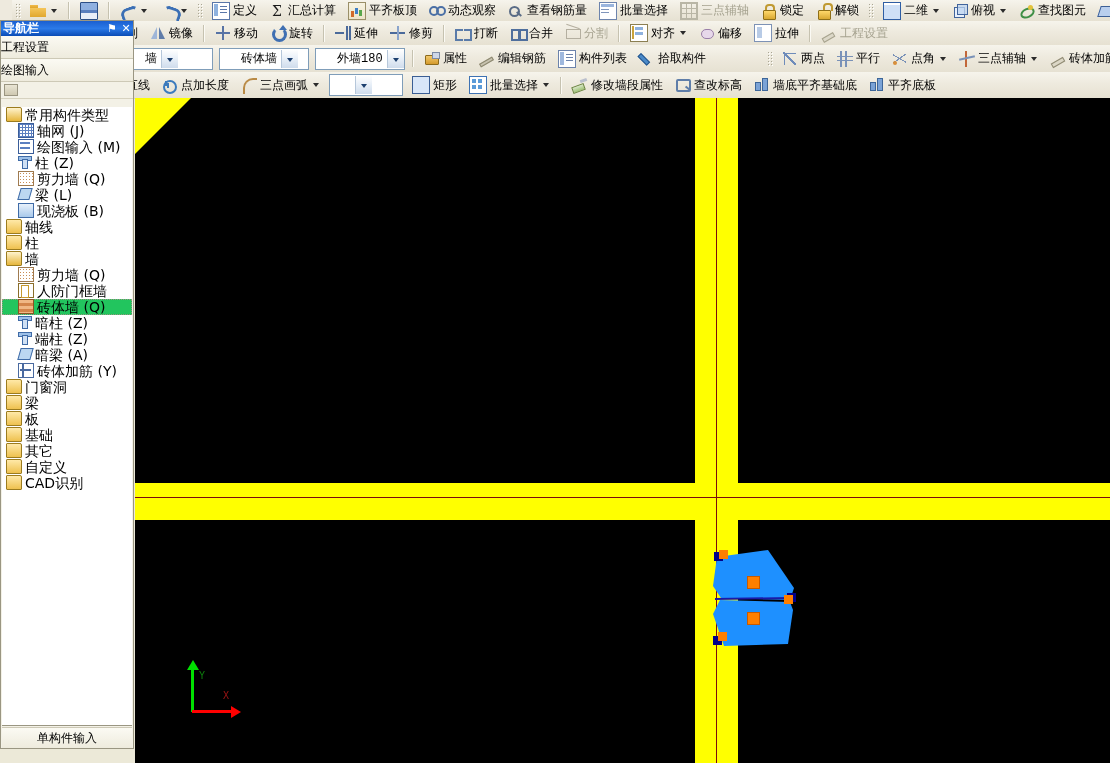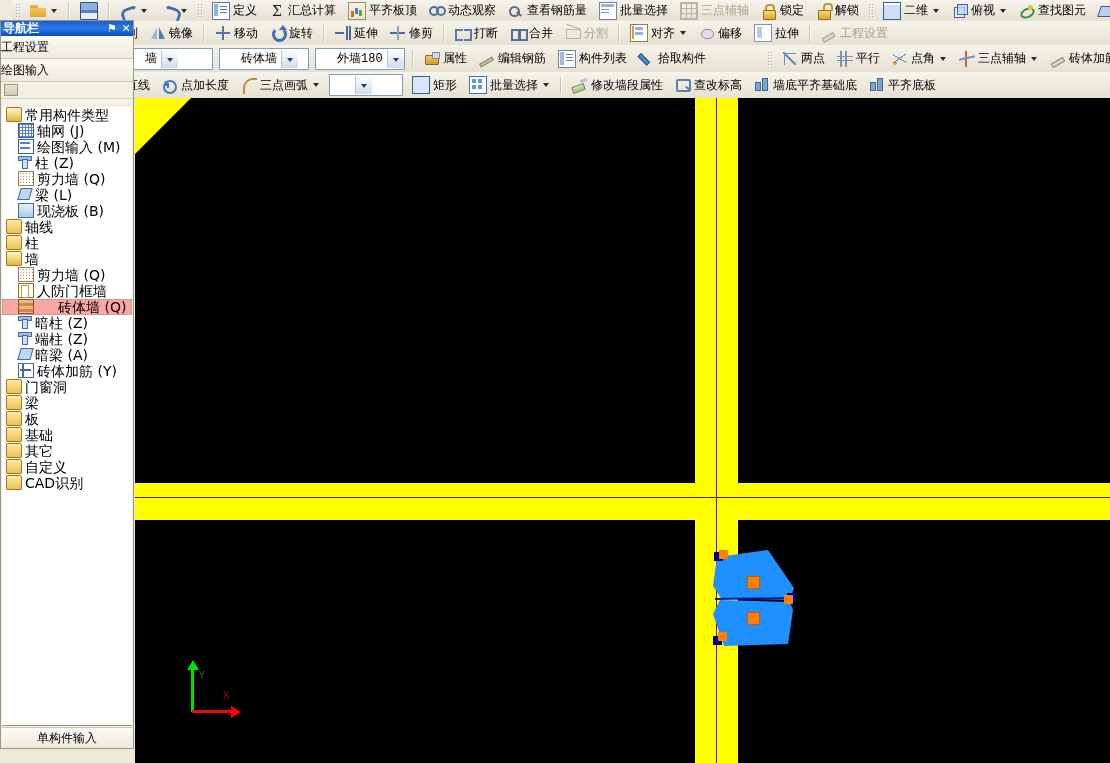--- a/index.html
+++ b/index.html
@@ -199,21 +199,21 @@
      display:flex;align-items:center;font-size:12px;color:#000;}
   .lp-toolstrip{height:16px;background:#f3f1e6;border-bottom:1px solid #d6d2c0;display:flex;align-items:center;padding-left:3px;}
   .lp-toolstrip .mini{width:12px;height:10px;background:linear-gradient(#e9e5d4,#cfc9b2);border:1px solid #9a9581;}
   .tree{position:absolute;left:1px;top:86px;right:1px;bottom:22px;background:#fff;overflow:hidden;
         border-bottom:1px solid #9a9682;}
   .tr{display:flex;align-items:flex-start;height:16px;padding-left:4px;font-size:14px;white-space:nowrap;}
   .tr.lv1{padding-left:4px;}
   .tr.lv2{padding-left:16px;}
   .tr .ti{width:14px;height:13px;flex:none;margin-right:3px;position:relative;}
   .tr .tx{line-height:16px;}
-  .tr.sel{background:#fca5a5;outline:1px dotted #9a9581;outline-offset:-1px;gap:21px;}
+  .tr.sel{background:#22c55e;outline:1px dotted #9a9581;outline-offset:-1px;}
   .fold{background:linear-gradient(#ffe9a8,#eec14f);border:1px solid #9c7c1e;border-radius:1px 2px 1px 1px;}
   .fold.open{background:linear-gradient(#fff3cd,#e6b63c);}
   .ti-grid{background:repeating-linear-gradient(90deg,#5b7fc0 0 1px,transparent 1px 3px),
            repeating-linear-gradient(0deg,#5b7fc0 0 1px,transparent 1px 3px);border:1px solid #3a5d9a;background-color:#fff;}
   .ti-raft{background:#fff;border:1px solid #3a5d9a;}
   .ti-raft:before{content:"";position:absolute;left:1px;top:2px;width:10px;height:2px;background:#5b7fc0;box-shadow:0 5px 0 #5b7fc0;}
   .ti-col{background:transparent;}
   .ti-col:before{content:"";position:absolute;left:0;top:1px;width:12px;height:3px;background:#9dc0e8;border:1px solid #3f6ba7;}
   .ti-col:after{content:"";position:absolute;left:4px;top:4px;width:4px;height:8px;background:#cfe0f4;border:1px solid #3f6ba7;}
   .ti-shear{background:#fff;border:1px solid #a07b50;

